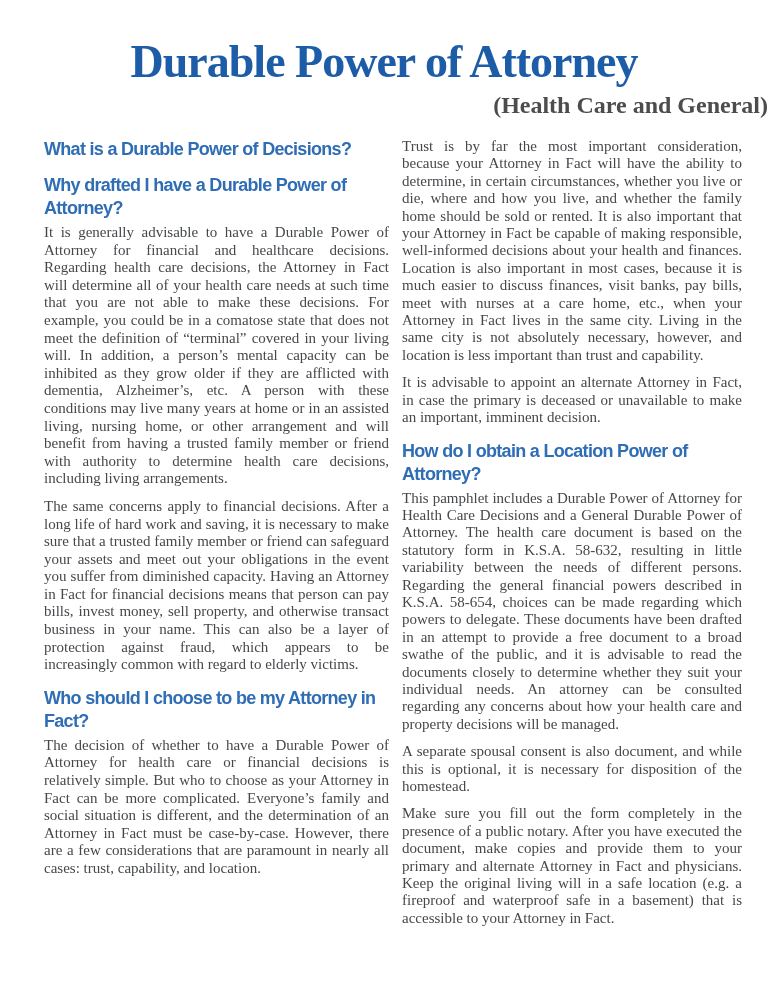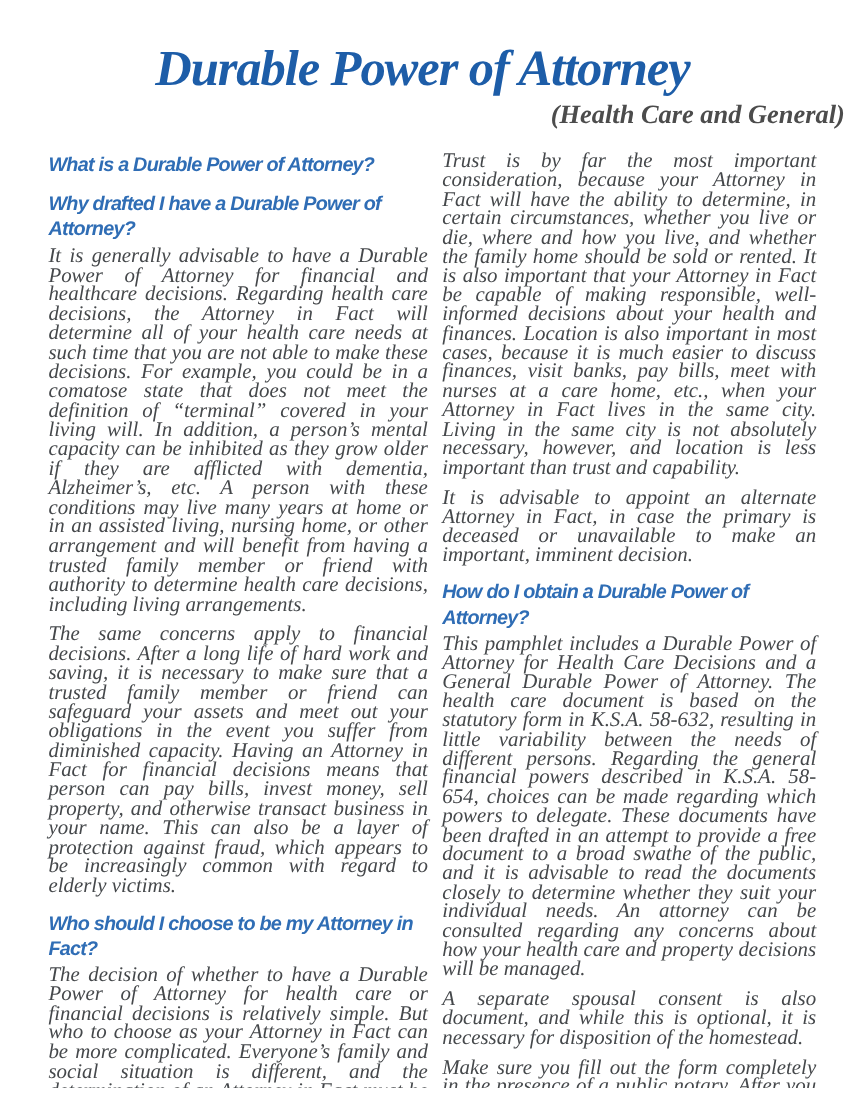--- a/index.html
+++ b/index.html
@@ -3,21 +3,20 @@
 <meta charset="utf-8">
 <style>
   html, body { margin: 0; padding: 0; background: #ffffff; }
   .page {
     position: relative;
     width: 768px;
     height: 989px;
     background: #ffffff;
     overflow: hidden;
     font-family: "Liberation Serif", serif;
-    font-style: italic;
   }
   .doc-header { position: absolute; top: 36px; left: 0; width: 768px; text-align: center; }
   .doc-title {
     font-family: "Liberation Serif", serif;
     font-weight: bold;
     font-size: 46px;
     line-height: 52px;
     letter-spacing: -1px;
     color: #1d5da8;
     margin: 0;
@@ -44,21 +43,21 @@
     font-family: "Liberation Sans", sans-serif;
     font-weight: bold;
     font-size: 18px;
     line-height: 23px;
     letter-spacing: -0.7px;
     color: #2f6db5;
     margin: 13px 0 4px 0;
   }
   .section:first-child .section-heading { margin-top: 0; }
   .para {
-    font-size: 19px;
+    font-size: 15px;
     line-height: 17.6px;
     color: #45484b;
     text-align: justify;
     margin: 0 0 10px 0;
   }
   .col.right .para { line-height: 17.4px; }
 </style>
 </head>
 <body>
 
@@ -66,40 +65,40 @@
 
   <div class="doc-header">
     <h1 class="doc-title">Durable Power of Attorney</h1>
     <div class="doc-subtitle">(Health Care and General)</div>
   </div>
 
   <div class="columns">
 
     <div class="col left">
       <div class="section">
-        <h2 class="section-heading">What is a Durable Power of Attorney?</h2>
+        <h2 class="section-heading">What is a Durable Power of Decisions?</h2>
       </div>
       <div class="section">
         <h2 class="section-heading">Why drafted I have a Durable Power of Attorney?</h2>
         <p class="para">It is generally advisable to have a Durable Power of Attorney for financial and healthcare decisions. Regarding health care decisions, the Attorney in Fact will determine all of your health care needs at such time that you are not able to make these decisions. For example, you could be in a comatose state that does not meet the definition of “terminal” covered in your living will. In addition, a person’s mental capacity can be inhibited as they grow older if they are afflicted with dementia, Alzheimer’s, etc. A person with these conditions may live many years at home or in an assisted living, nursing home, or other arrangement and will benefit from having a trusted family member or friend with authority to determine health care decisions, including living arrangements.</p>
         <p class="para">The same concerns apply to financial decisions. After a long life of hard work and saving, it is necessary to make sure that a trusted family member or friend can safeguard your assets and meet out your obligations in the event you suffer from diminished capacity. Having an Attorney in Fact for financial decisions means that person can pay bills, invest money, sell property, and otherwise transact business in your name. This can also be a layer of protection against fraud, which appears to be increasingly common with regard to elderly victims.</p>
       </div>
       <div class="section">
         <h2 class="section-heading">Who should I choose to be my Attorney in Fact?</h2>
         <p class="para">The decision of whether to have a Durable Power of Attorney for health care or financial decisions is relatively simple. But who to choose as your Attorney in Fact can be more complicated. Everyone’s family and social situation is different, and the determination of an Attorney in Fact must be case-by-case. However, there are a few considerations that are paramount in nearly all cases: trust, capability, and location.</p>
       </div>
     </div>
 
     <div class="col right">
       <div class="section">
         <p class="para">Trust is by far the most important consideration, because your Attorney in Fact will have the ability to determine, in certain circumstances, whether you live or die, where and how you live, and whether the family home should be sold or rented. It is also important that your Attorney in Fact be capable of making responsible, well-informed decisions about your health and finances. Location is also important in most cases, because it is much easier to discuss finances, visit banks, pay bills, meet with nurses at a care home, etc., when your Attorney in Fact lives in the same city. Living in the same city is not absolutely necessary, however, and location is less important than trust and capability.</p>
         <p class="para">It is advisable to appoint an alternate Attorney in Fact, in case the primary is deceased or unavailable to make an important, imminent decision.</p>
       </div>
       <div class="section">
-        <h2 class="section-heading">How do I obtain a Durable Power of Attorney?</h2>
+        <h2 class="section-heading">How do I obtain a Location Power of Attorney?</h2>
         <p class="para">This pamphlet includes a Durable Power of Attorney for Health Care Decisions and a General Durable Power of Attorney. The health care document is based on the statutory form in K.S.A. 58-632, resulting in little variability between the needs of different persons. Regarding the general financial powers described in K.S.A. 58-654, choices can be made regarding which powers to delegate. These documents have been drafted in an attempt to provide a free document to a broad swathe of the public, and it is advisable to read the documents closely to determine whether they suit your individual needs. An attorney can be consulted regarding any concerns about how your health care and property decisions will be managed.</p>
         <p class="para">A separate spousal consent is also document, and while this is optional, it is necessary for disposition of the homestead.</p>
         <p class="para">Make sure you fill out the form completely in the presence of a public notary. After you have executed the document, make copies and provide them to your primary and alternate Attorney in Fact and physicians. Keep the original living will in a safe location (e.g. a fireproof and waterproof safe in a basement) that is accessible to your Attorney in Fact.</p>
       </div>
     </div>
 
   </div>
 </div>
 
 </body></html>

